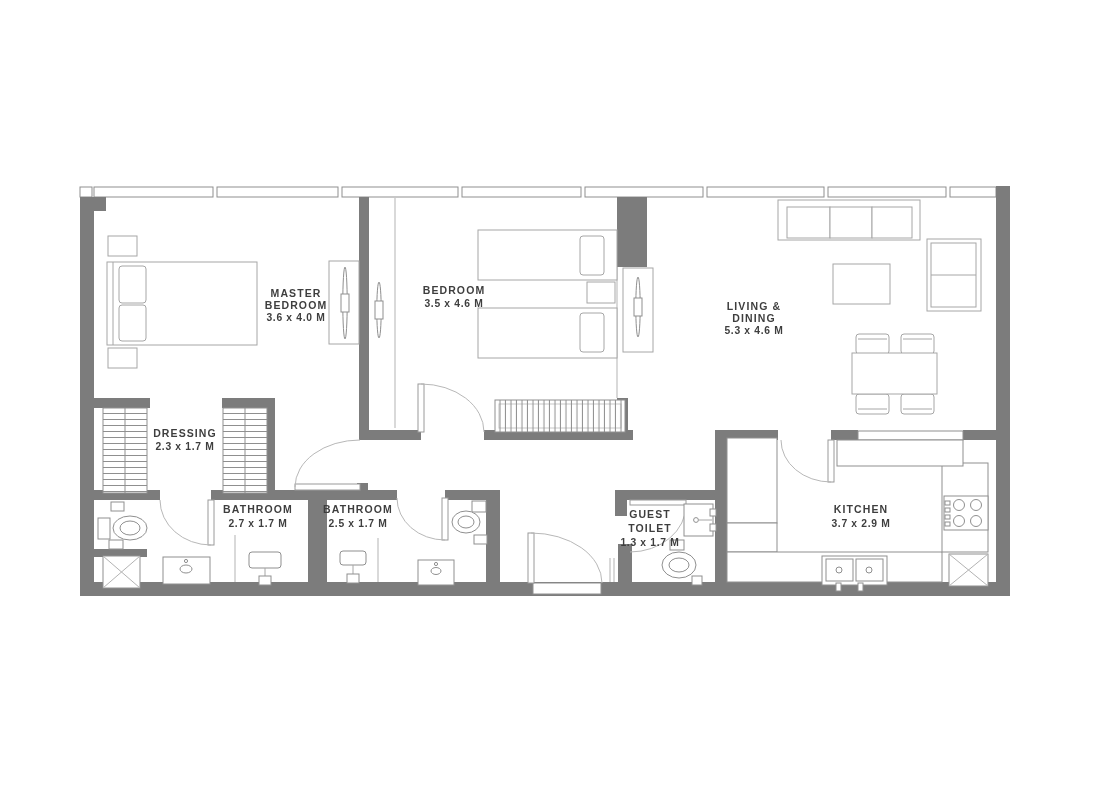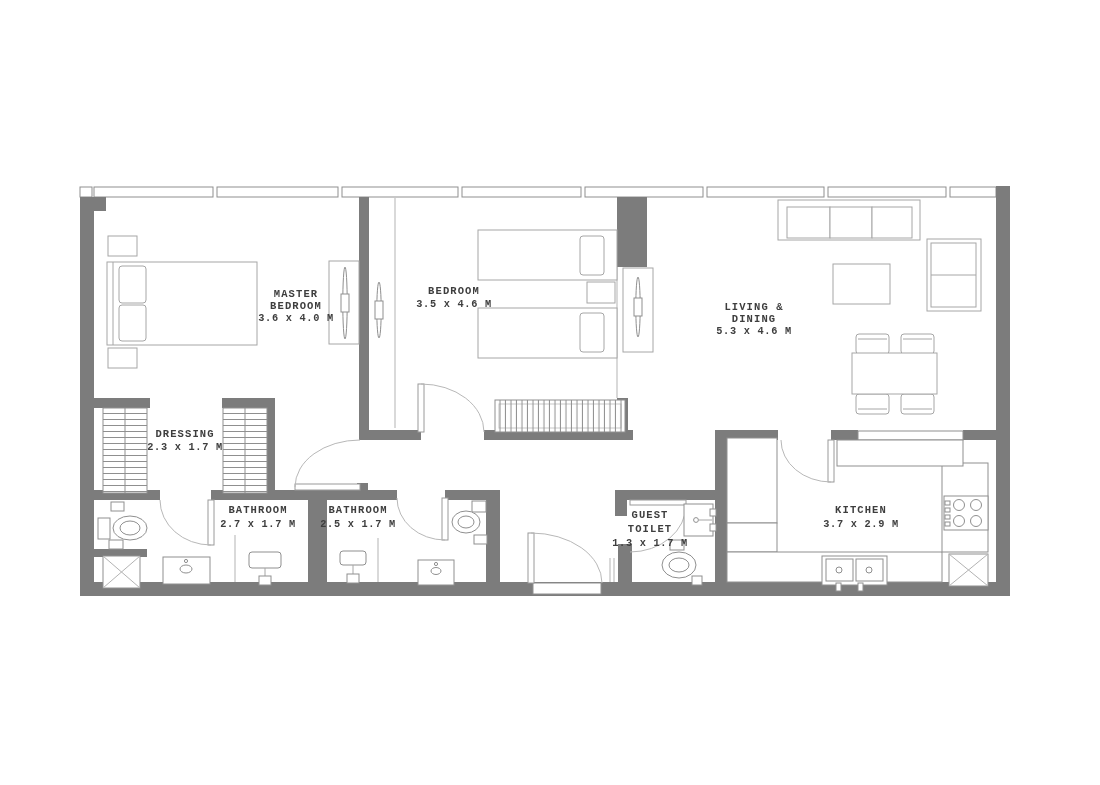--- a/index.html
+++ b/index.html
@@ -1,17 +1,17 @@
 <!DOCTYPE html>
 <html><head>
 <meta charset="utf-8">
 <style>
   html,body{margin:0;padding:0;background:#ffffff;}
   .canvas{position:relative;width:1100px;height:785px;background:#ffffff;overflow:hidden;
-          font-family:Liberation Mono, monospace;}
+          font-family:Liberation Sans, sans-serif;}
   svg{position:absolute;left:0;top:0;}
   .wall{fill:#7c7c7c;stroke:none;}
   .furn{fill:#ffffff;stroke:#a6a6a6;stroke-width:1;}
   .fix{fill:#ffffff;stroke:#8f8f8f;stroke-width:1;}
   .line{stroke:#a6a6a6;stroke-width:1;fill:none;}
   .thin{stroke:#b3b3b3;stroke-width:1;fill:none;}
   .arc{fill:none;stroke:#b8b8b8;stroke-width:1;}
   .leaf{fill:#ffffff;stroke:#9a9a9a;stroke-width:1;}
   .win{fill:#ffffff;stroke:#8f8f8f;stroke-width:1;}
   .hbox{stroke:#8f8f8f;stroke-width:1;}

